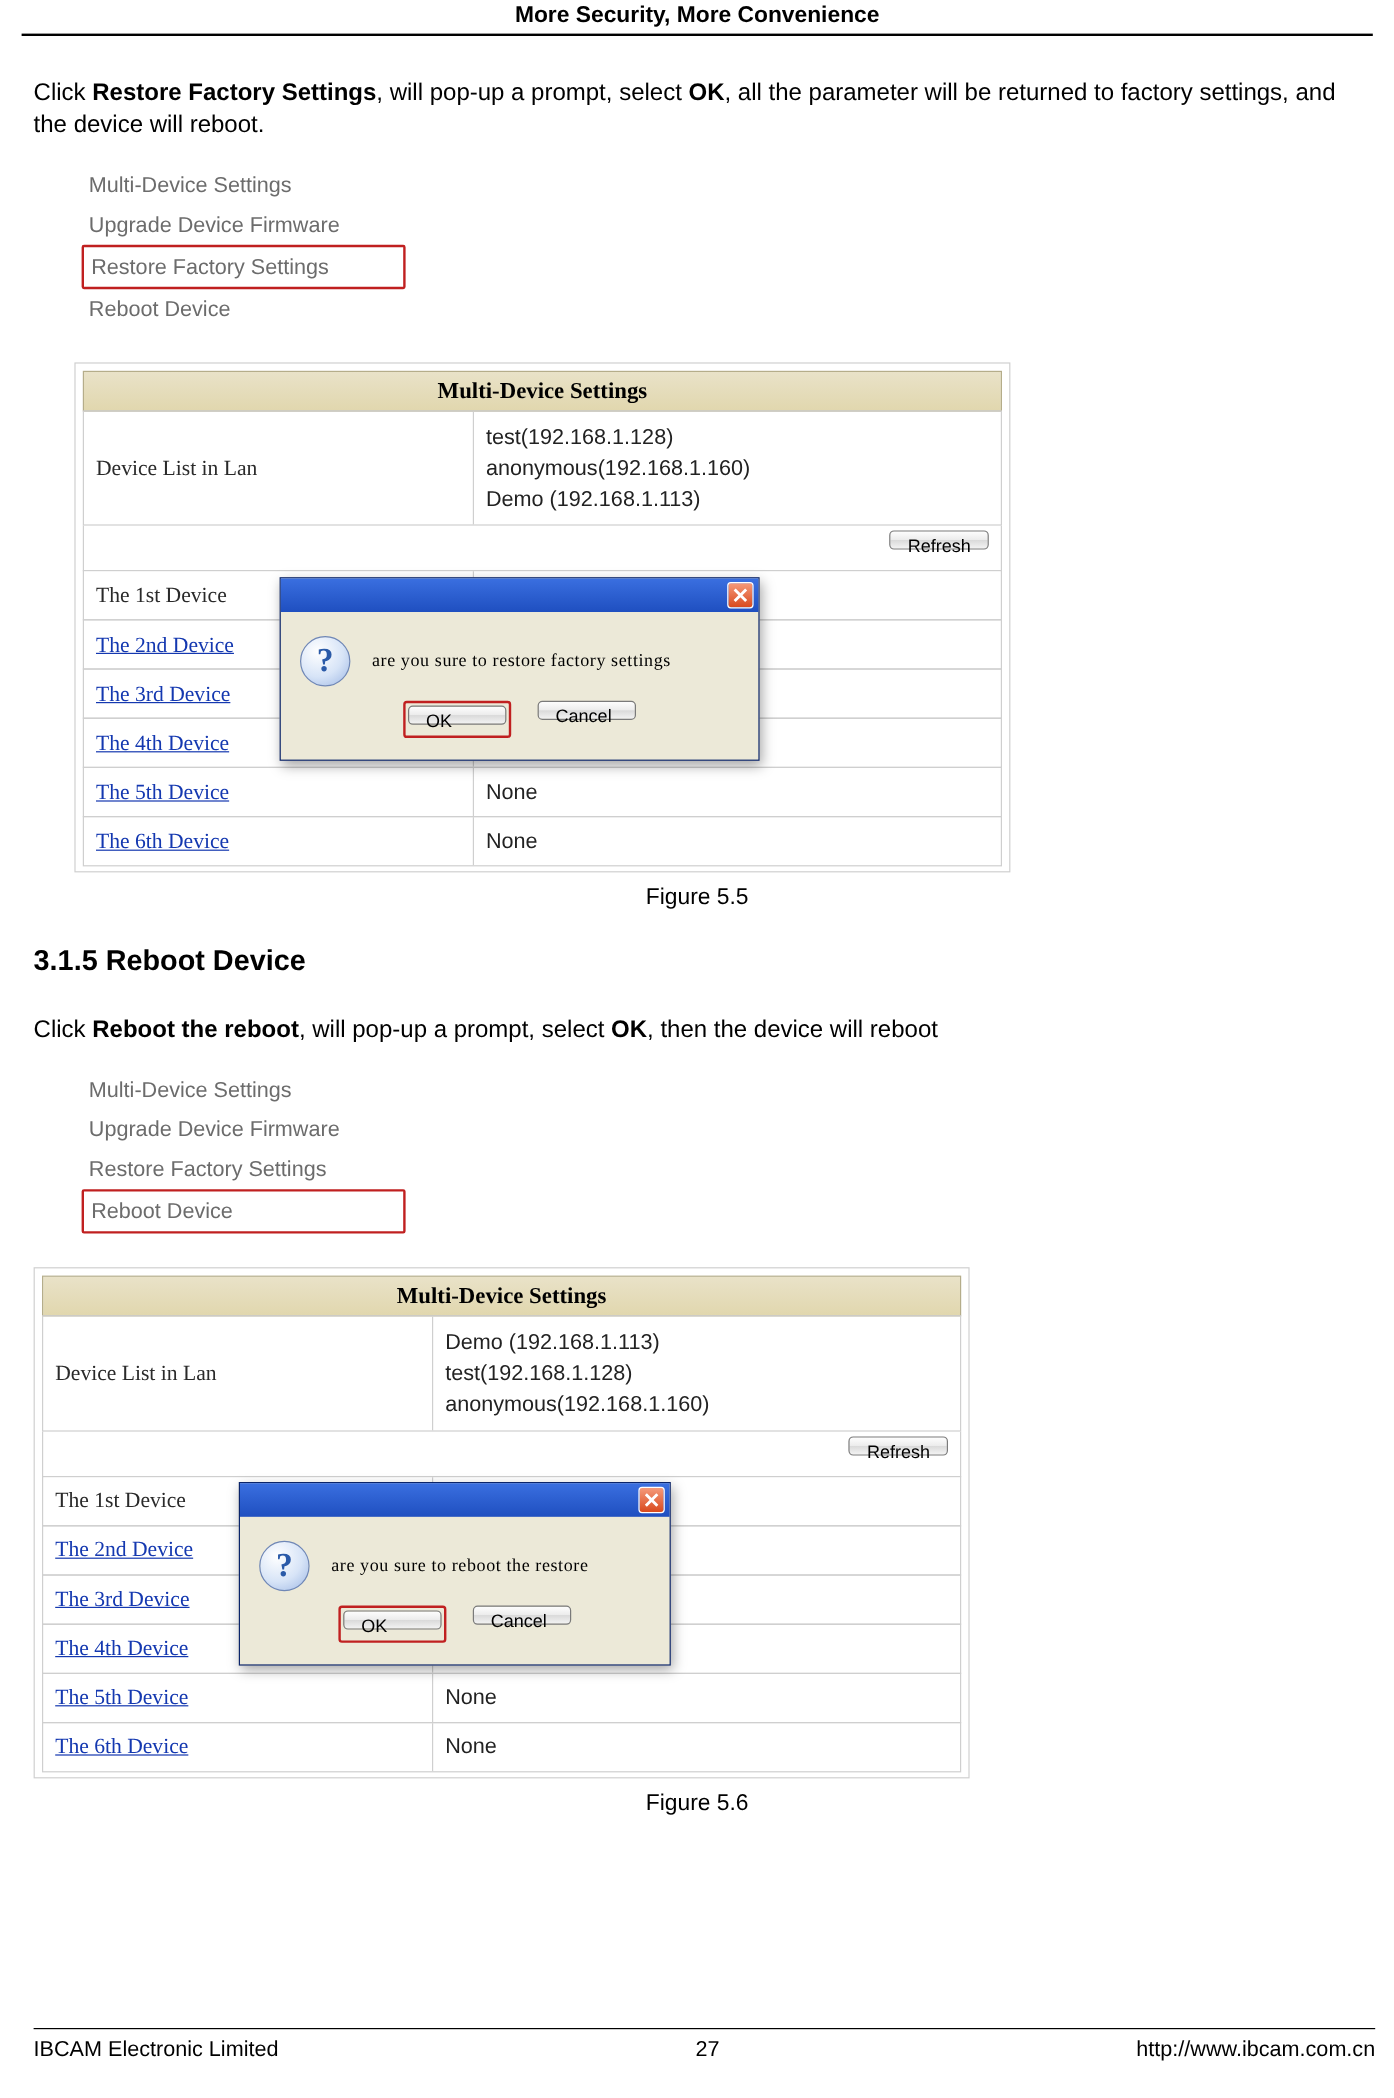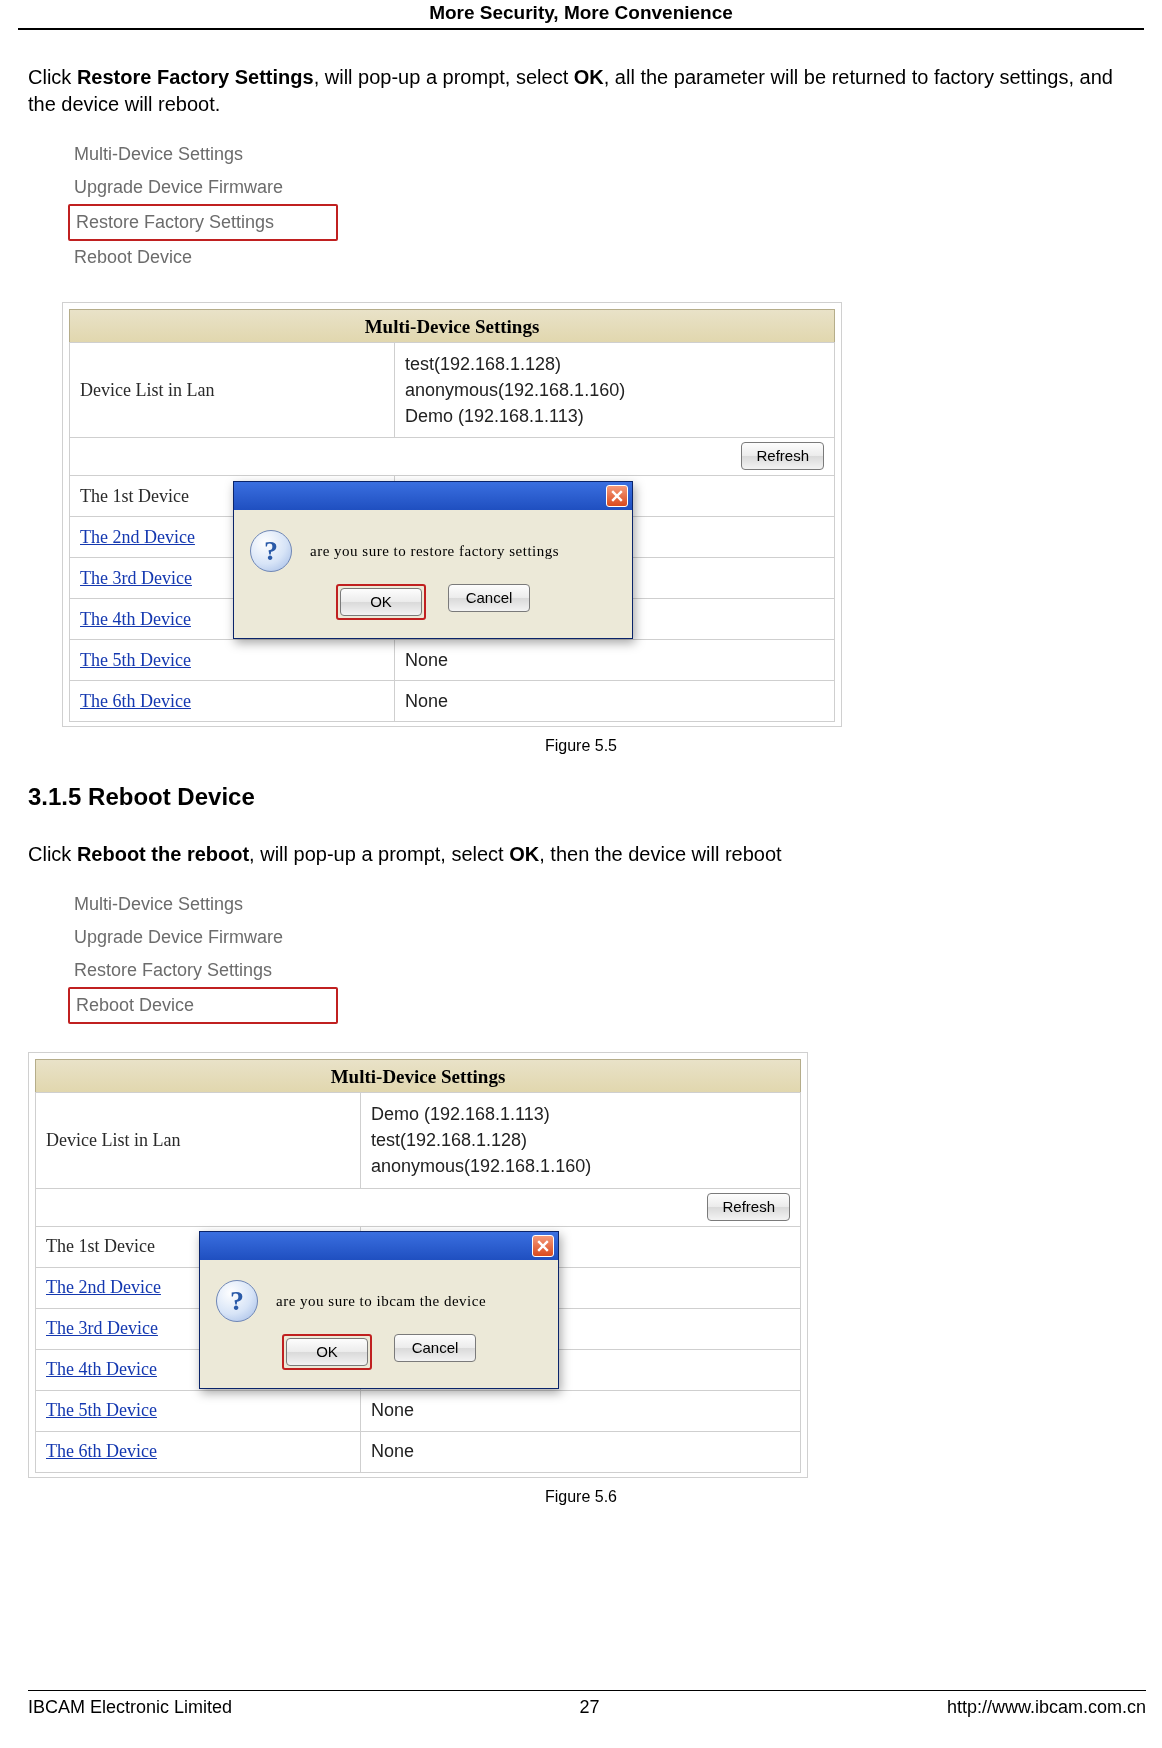--- a/index.html
+++ b/index.html
@@ -31,21 +31,21 @@
   .body-text b { font-weight: 700; }
 
   .section-heading {
     font-size: 24px;
     font-weight: 700;
     margin: 28px 0 30px 0;
   }
 
   .figure-caption {
     text-align: center;
-    font-size: 16px;
+    font-size: 19px;
     margin: 10px 0 18px 0;
   }
 
   
 
   .menu {
     margin-top: 16px;
     margin-left: 40px;
     width: 270px;
   }
@@ -113,27 +113,27 @@
   .refresh-row {
     height: 38px;
     text-align: right;
     padding: 4px 10px 4px 0;
     margin: 0 6px;
     border-left:1px solid #cfcfcf;
     border-right:1px solid #cfcfcf;
   }
   .xp-btn {
     display: inline-block;
-    height: 28px;
+    height: 16px;
     line-height: 26px;
     min-width: 82px;
     padding: 0 14px;
     font-family: Tahoma, Arial, sans-serif;
     font-size: 15px;
-    text-align: center;
+    text-align: left;
     border: 1px solid #7a7a7a;
     border-radius: 4px;
     background: linear-gradient(#fdfdfd, #ececec 48%, #dadada 52%, #f3f3f3);
     color:#000;
   }
 
   .none-text { font-family: Arial, sans-serif; color:#222; }
 
   
   .dialog {
@@ -347,21 +347,21 @@
   <div class="dialog" style="left:170px; top:178px; width:360px;">
     <div class="titlebar">
       <div class="close-btn">
         <svg viewBox="0 0 10 10">
             <path d="M1 1 L9 9 M9 1 L1 9" stroke="#fff" stroke-width="2"></path>
           </svg>
       </div>
     </div>
     <div class="content">
       <div class="q-icon">?</div>
-      <div class="msg">are you sure to ibcam the device</div>
+      <div class="msg">are you sure to reboot the restore</div>
     </div>
     <div class="buttons">
       <span class="ok-highlight"><span class="xp-btn">OK</span></span>
       <span class="xp-btn">Cancel</span>
     </div>
   </div>
 </div>
 
 <div class="figure-caption">Figure 5.6</div>
 

